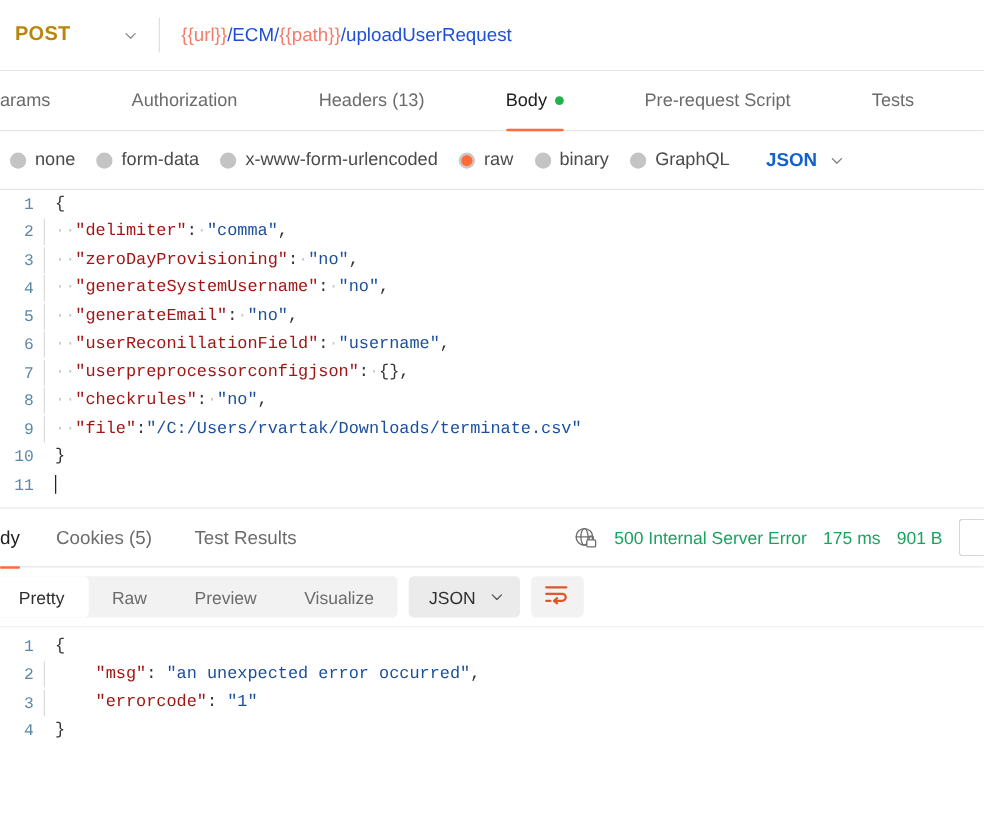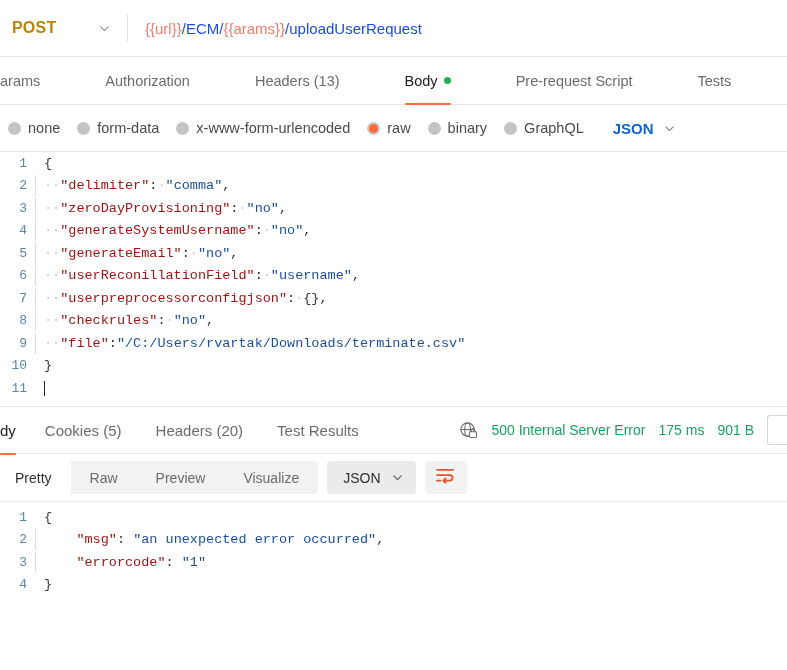--- a/index.html
+++ b/index.html
@@ -372,21 +372,21 @@
       <span class="method-chevron">
         <svg width="13" height="13" viewBox="0 0 16 16">
             <path d="M3.5 6 L8 10.5 L12.5 6" fill="none" stroke="currentColor" stroke-width="1.3" stroke-linecap="round" stroke-linejoin="round"></path>
           </svg>
       </span>
     </div>
     <div class="vdivider"></div>
     <div class="url-input">
       <span class="url-var">{{url}}</span>
         <span class="url-plain">/ECM/</span>
-        <span class="url-var">{{arams}}</span>
+        <span class="url-var">{{path}}</span>
         <span class="url-plain">/uploadUserRequest</span>
     </div>
   </div>
 
   <div class="req-tabs">
     <div class="tab">
         <span>arams</span>
       </div>
     <div class="tab">
         <span>Authorization</span>
@@ -494,23 +494,20 @@
   </div>
 
   <div class="resp-tabs">
     <div class="resp-tab active">
         <span>dy</span>
       </div>
     <div class="resp-tab">
         <span>Cookies (5)</span>
       </div>
     <div class="resp-tab">
-        <span>Headers (20)</span>
-      </div>
-    <div class="resp-tab">
         <span>Test Results</span>
       </div>
 
     <div class="status-area">
       <span class="globe-lock">
         <svg width="19" height="19" viewBox="0 0 20 20">
           <circle cx="9" cy="9" r="7" fill="none" stroke="currentColor" stroke-width="1.2"></circle>
           <ellipse cx="9" cy="9" rx="3" ry="7" fill="none" stroke="currentColor" stroke-width="1.1"></ellipse>
           <line x1="2" y1="9" x2="16" y2="9" stroke="currentColor" stroke-width="1.1"></line>
           <rect x="11" y="11.4" width="7.4" height="6" rx="1" fill="#fff" stroke="currentColor" stroke-width="1.1"></rect>

